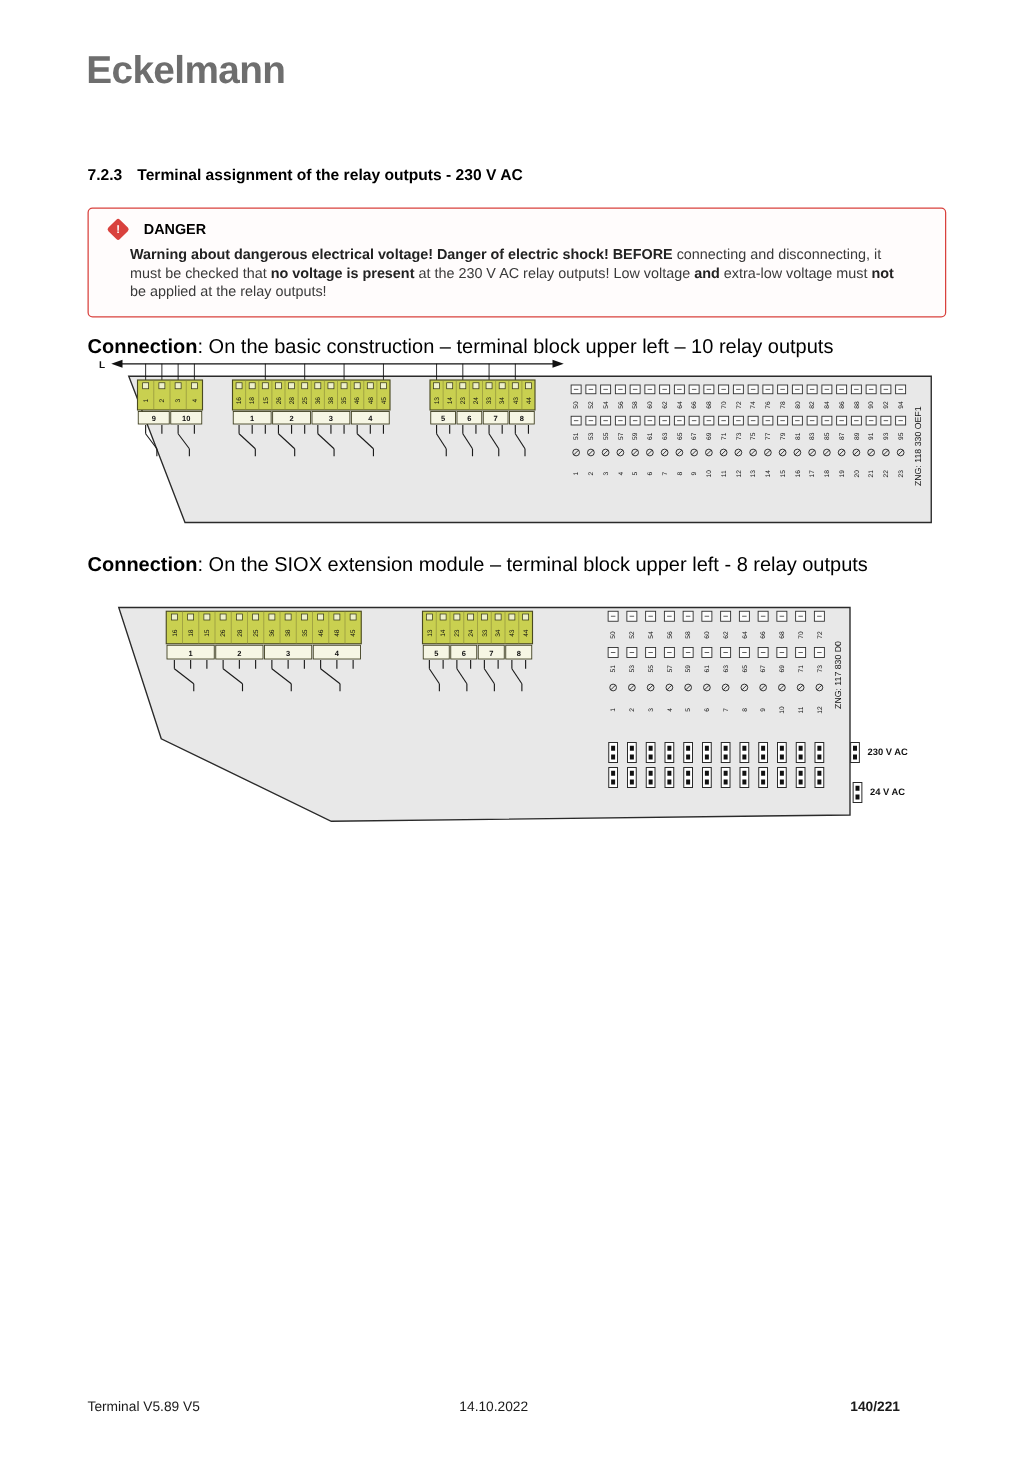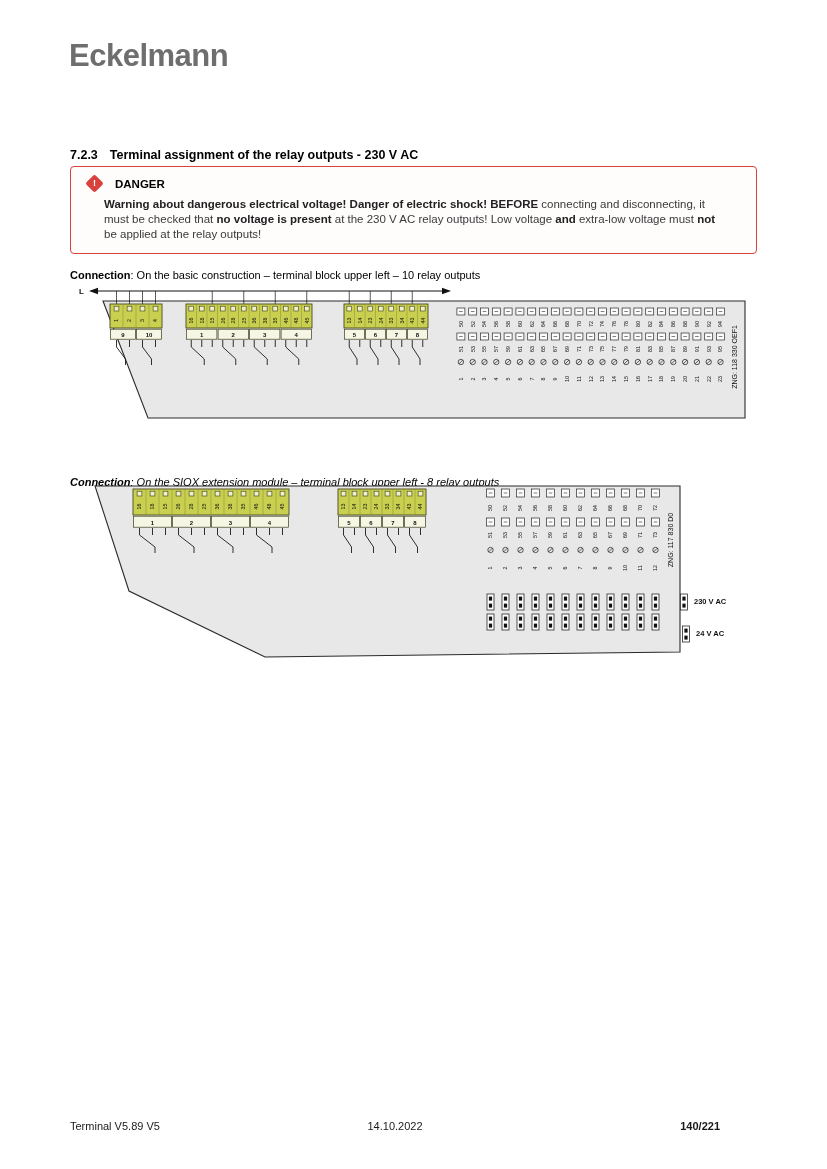--- a/index.html
+++ b/index.html
@@ -2,34 +2,34 @@
 <html><head>
 <meta charset="utf-8">
 <style>
   * { margin:0; padding:0; box-sizing:border-box; }
   html,body { background:#ffffff; }
   .page { position:relative; width:790px; height:1169px; background:#fff;
           font-family:"Liberation Sans", sans-serif; color:#000; overflow:hidden; }
   .logo { position:absolute; left:69px; top:38px; font-size:31px; font-weight:bold;
           color:#6e6e6e; letter-spacing:-0.5px; }
   .heading { position:absolute; left:70px; top:133px; font-size:12.5px; font-weight:bold;
-             display:flex; gap:12px; white-space:nowrap;margin-top:15px; }
+             display:flex; gap:12px; white-space:nowrap; }
   .danger-box { position:absolute; left:70px; top:166px; width:687px;
                 border:1.5px solid #d9413d; border-radius:4px; background:#fffcfc;
                 padding:10px 14px 10px 14px; }
   .danger-head { display:flex; align-items:center; gap:14px; margin-bottom:7px; }
   .danger-icon { width:13px; height:13px; background:#d9413d; transform:rotate(45deg);
                  border-radius:2px; display:flex; align-items:center; justify-content:center;
                  flex:0 0 13px; margin-left:3px; }
   .danger-icon .bang { transform:rotate(-45deg); color:#fff; font-size:9px; font-weight:bold; line-height:1; }
   .danger-title { font-size:11.5px; font-weight:bold; color:#000; }
   .danger-body { margin-left:19px; font-size:11.5px; line-height:1.32; color:#3a3a3a; width:618px; }
-  .connection { position:absolute; left:70px; font-size:11px; color:#000; white-space:nowrap; }
+  .connection { position:absolute; left:70px; font-size:16px; color:#000; white-space:nowrap; }
   #conn1 { top:269px; }
-  #conn2 { top:476px;font-style:italic; }
+  #conn2 { top:444px; }
   .diagram-svg { position:absolute; display:block; }
   #diagram1 { left:72px; top:281px; }
   #diagram2 { left:72px; top:474px; }
   .footer { position:absolute; left:70px; right:70px; top:1120px; font-size:11px; color:#1a1a1a; }
   .footer .f-l { position:absolute; left:0; }
   .footer .f-c { position:absolute; left:0; right:0; text-align:center; }
   .footer .f-r { position:absolute; right:0;font-weight:bold; }
   svg text { font-family:"Liberation Sans", sans-serif; }
 </style>
 </head>

